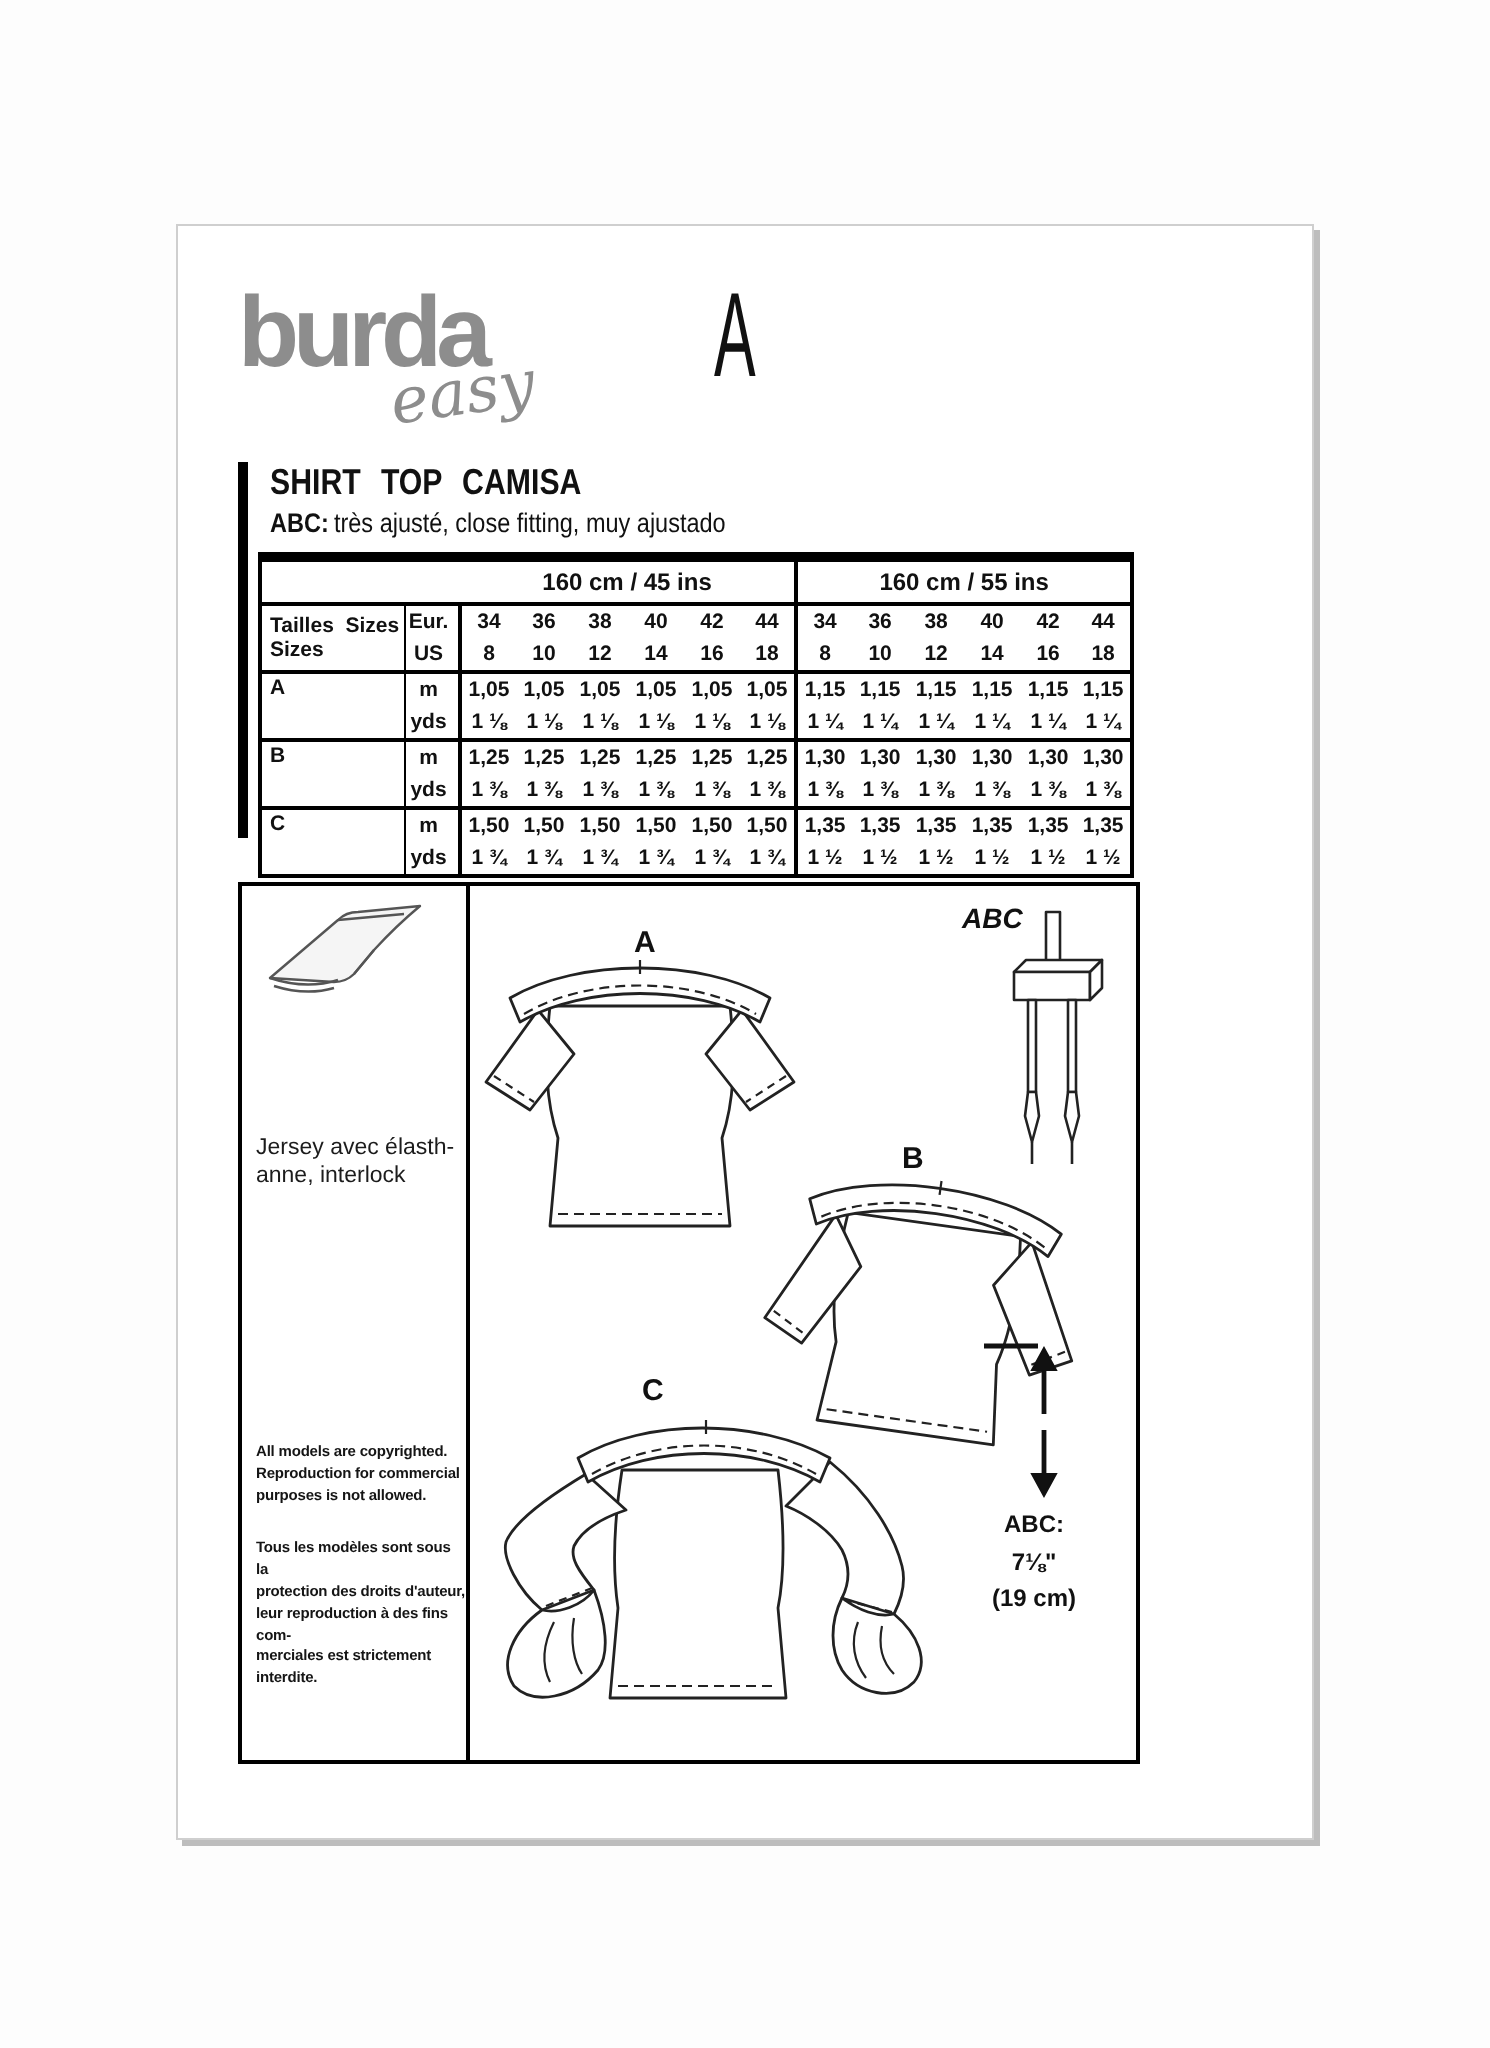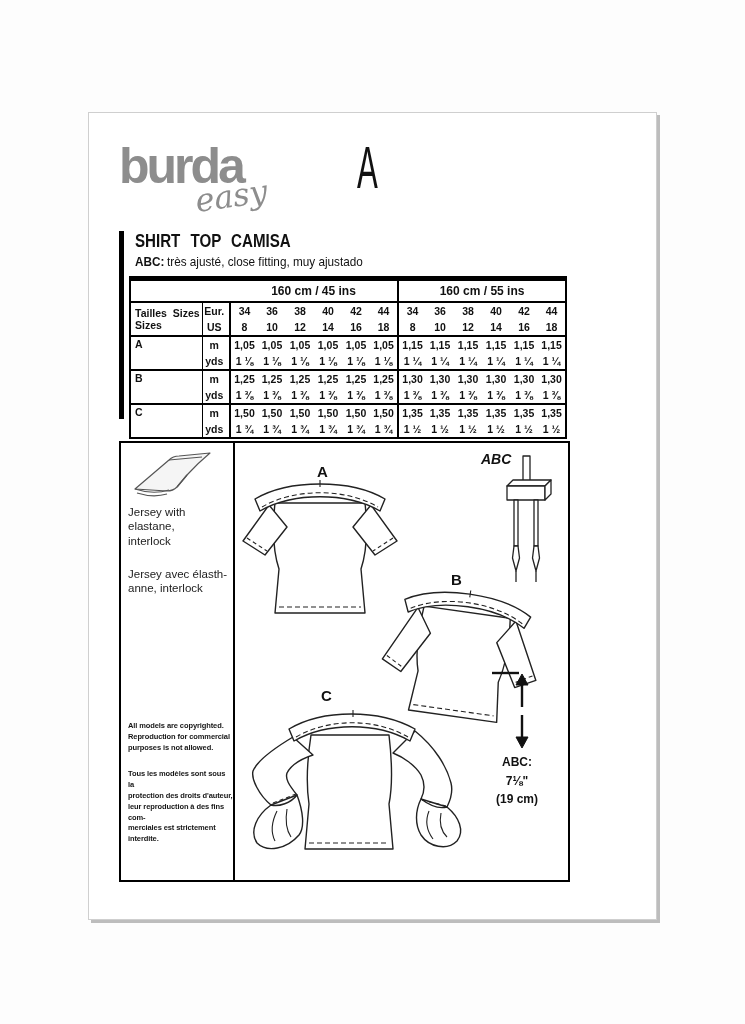--- a/index.html
+++ b/index.html
@@ -225,21 +225,20 @@
       <div class="sidebar">
         <svg class="fabric-icon" width="90" height="54" viewBox="0 0 90 54">
           <g stroke="#555" stroke-width="1.2" fill="#f5f5f5" stroke-linejoin="round">
             <path d="M8,41 L42,12 Q46,8 52,8 L83,5 Q71,15 60,27 L50,39 Q46,43 40,43 Z"></path>
             <path d="M42,12 L75,9" fill="none"></path>
             <path d="M60,27 L50,39" fill="none"></path>
             <path d="M8,41 Q26,47 42,42" fill="none"></path>
             <path d="M10,45 Q26,50 40,46" fill="none"></path>
           </g>
         </svg>
-        <div class="fabric-text ft-0">Jersey with elastane,<br>interlock</div>
         <div class="fabric-text ft-1">Jersey avec élasth-<br>anne, interlock</div>
         <div class="copy-text cp-1">Tous les modèles sont sous la<br>protection des droits d'auteur,<br>leur reproduction à des fins com-<br>merciales est strictement interdite.</div>
         <div class="copy-text cp-0">All models are copyrighted.<br>Reproduction for commercial<br>purposes is not allowed.</div>
       </div>
 
       <div class="drawings">
         <div class="gl gl-a">A</div>
         <svg class="garment-a" width="162" height="150" viewBox="0 0 162 150">
           <g fill="#fff" stroke="#222" stroke-width="1.4" stroke-linejoin="round">
             <path d="M36,32 C33,60 34,80 40,98 L36,142 L126,142 L122,98 C128,80 129,60 126,32 Z"></path>

